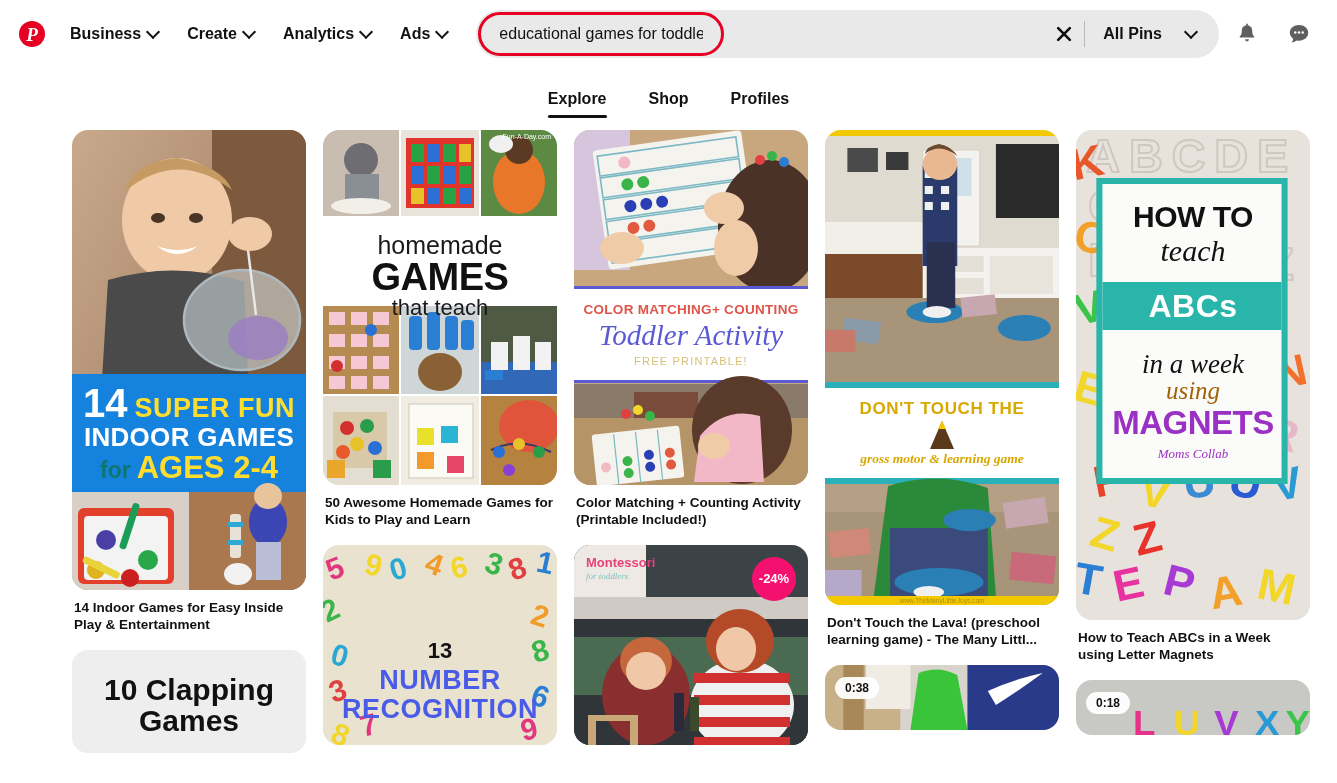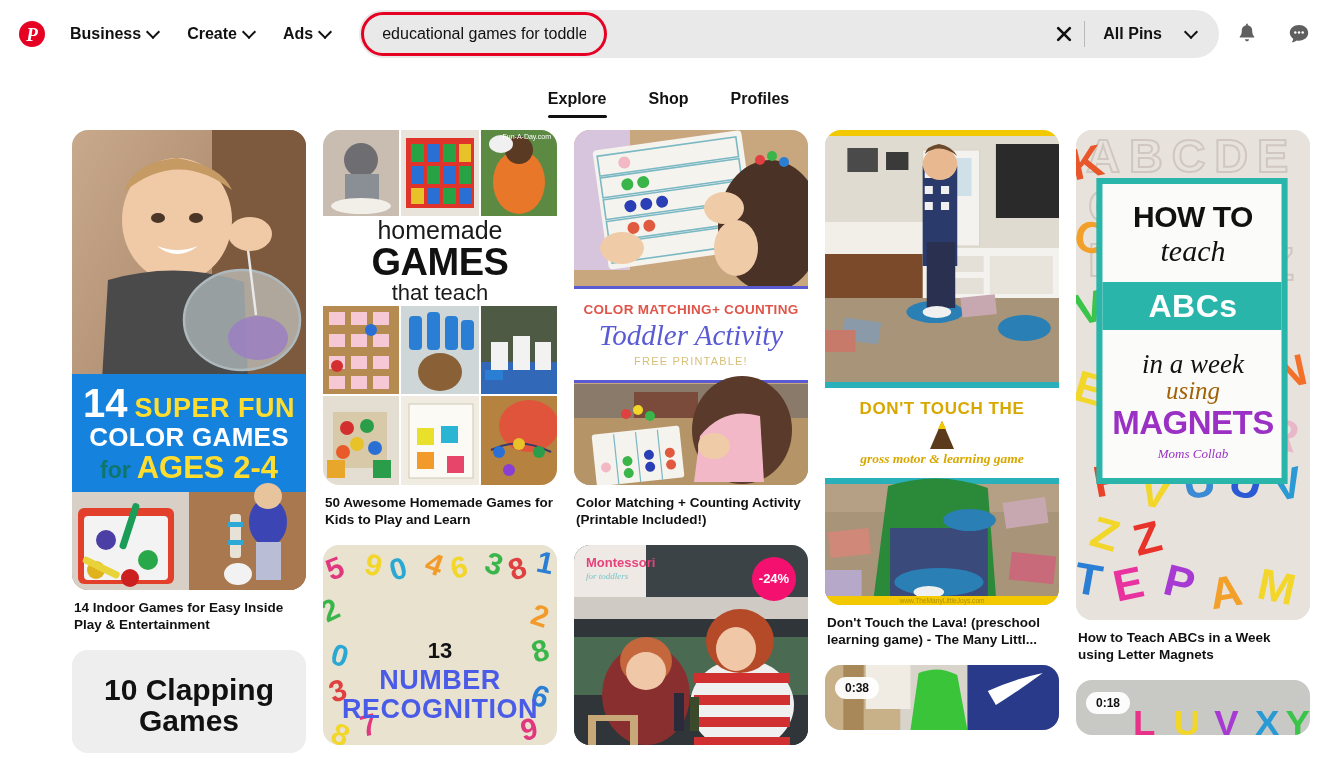--- a/index.html
+++ b/index.html
@@ -204,20 +204,24 @@
   <div class="logo-btn">
     <div class="logo-circle">P</div>
   </div>
 
   <div class="nav-item">
     <span>Business</span>
     <span class="chev"></span>
   </div>
   <div class="nav-item">
     <span>Create</span>
+    <span class="chev"></span>
+  </div>
+  <div class="nav-item">
+    <span>Analytics</span>
     <span class="chev"></span>
   </div>
   <div class="nav-item">
     <span>Ads</span>
     <span class="chev"></span>
   </div>
 
   <div class="search-wrap">
     <div class="search-input-box">
       <input type="text" value="educational games for toddlers" style="">
@@ -311,21 +315,21 @@
           <ellipse cx="196" cy="392" rx="19" ry="24" fill="#3b46b4"></ellipse>
           <rect x="184" y="412" width="25" height="38" fill="#b9bed6"></rect>
           <ellipse cx="196" cy="366" rx="14" ry="13" fill="#e8c49c"></ellipse>
           <ellipse cx="166" cy="444" rx="14" ry="11" fill="#f2f2f2"></ellipse>
         </svg>
         <div class="band" style="top:244px;height:118px;">
           <div style="display:flex;align-items:baseline;gap:7px;">
             <span class="cap" style="font-size:40px;font-weight:bold;color:#fff;line-height:1;">14</span>
             <span class="cap" style="font-size:27px;font-weight:bold;color:#ffdd2e;line-height:1;letter-spacing:0.5px;">SUPER FUN</span>
           </div>
-          <div class="cap" style="font-size:26px;font-weight:bold;color:#fff;line-height:1.08;letter-spacing:0.3px;">COLOR GAMES</div>
+          <div class="cap" style="font-size:26px;font-weight:bold;color:#fff;line-height:1.08;letter-spacing:0.3px;">INDOOR GAMES</div>
           <div style="display:flex;align-items:baseline;gap:6px;">
             <span class="cap" style="font-size:23px;font-weight:bold;color:#0f766e;line-height:1;">for</span>
             <span class="cap" style="font-size:31px;font-weight:bold;color:#ffdd2e;line-height:1;">AGES 2-4</span>
           </div>
         </div>
       </div>
       <div class="pin-title">14 Indoor Games for Easy Inside Play &amp; Entertainment</div>
     </div>
 
     <div class="pin">
@@ -416,21 +420,21 @@
           <rect x="124" y="326" width="17" height="17" fill="#e8456a"></rect>
           <rect x="158" y="266" width="76" height="89" fill="#b5833f"></rect>
           <ellipse cx="206" cy="296" rx="30" ry="26" fill="#e0543c"></ellipse>
           <path d="M168 320 Q196 306 228 322" stroke="#3a3a6a" stroke-width="2" fill="none"></path>
           <circle cx="176" cy="322" r="6" fill="#2a6fd4"></circle>
             <circle cx="196" cy="314" r="6" fill="#e8c229"></circle>
           <circle cx="216" cy="322" r="6" fill="#2a9d4a"></circle>
             <circle cx="186" cy="340" r="6" fill="#8a3fd4"></circle>
           <text x="228" y="9" font-family="Liberation Sans" font-size="7" fill="#fff" text-anchor="end">Fun-A-Day.com</text>
         </svg>
-        <div class="band" style="top:88px;height:86px;">
+        <div class="band" style="top:103px;height:86px;">
           <div class="cap" style="font-size:25px;color:#1a1a1a;line-height:1;">homemade</div>
           <div class="cap" style="font-size:38px;font-weight:bold;color:#111;line-height:1.04;letter-spacing:-0.5px;">GAMES</div>
           <div class="cap" style="font-size:22px;color:#1a1a1a;line-height:1;">that teach</div>
         </div>
       </div>
       <div class="pin-title">50 Awesome Homemade Games for Kids to Play and Learn</div>
     </div>
 
     <div class="pin">
       <div class="pin-img" style="height:200px;">

